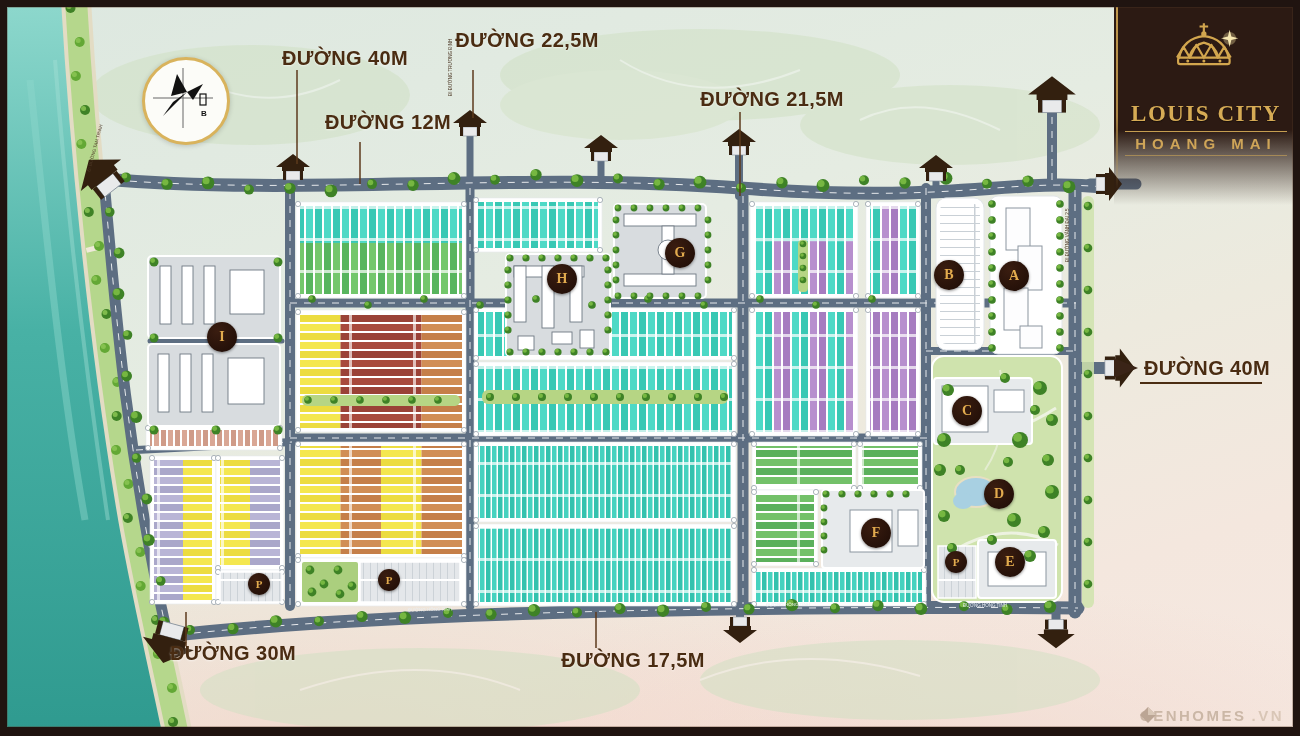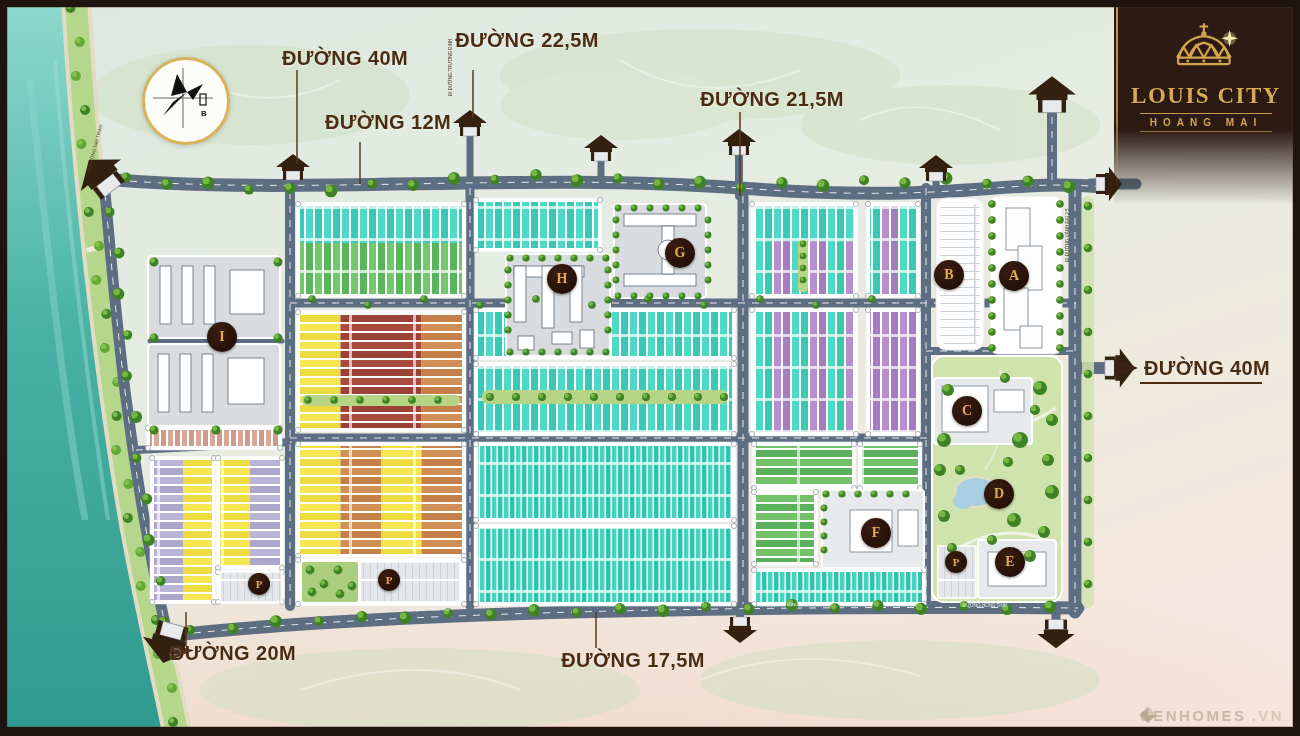--- a/index.html
+++ b/index.html
@@ -33,25 +33,25 @@
   .logo-panel{
     position:absolute;left:1114px;top:7px;width:184px;height:198px;text-align:center;
     background:linear-gradient(180deg,var(--panel_bg,#2c1a13) 0%,var(--panel_bg,#2c1a13) 62%,rgba(44,26,19,0) 100%);
   }
   .logo-panel::before,.logo-panel::after{
     content:"";position:absolute;top:0;width:2px;height:100%;
     background:linear-gradient(180deg,rgba(202,160,80,.95) 0%,rgba(202,160,80,.8) 55%,rgba(202,160,80,0) 92%);
   }
   .logo-panel::before{left:2px;} .logo-panel::after{right:2px;}
   .logo-title{
-    margin-top:2px;font-family:"Liberation Serif",serif;font-weight:bold;font-size:23px;
+    margin-top:20px;font-family:"Liberation Serif",serif;font-weight:bold;font-size:23px;
     letter-spacing:1.5px;color:var(--accent_gold,#d6ab55);text-shadow:0 1px 1px rgba(0,0,0,.5);
   }
   .logo-sub{
-    display:inline-block;margin-top:4px;padding:3px 10px;font-size:10px;font-weight:bold;
+    display:inline-block;margin-top:4px;padding:3px 10px;font-size:15px;font-weight:bold;
     letter-spacing:6px;color:#cfa558;
     border-top:1px solid rgba(205,165,85,.95);border-bottom:1px solid rgba(205,165,85,.6);
   }
   .watermark{
     position:absolute;right:16px;bottom:12px;display:flex;align-items:center;gap:5px;
     font-weight:bold;font-size:15px;letter-spacing:2.5px;color:#c9b5a4;opacity:.95;
   }
   .watermark .tld{color:#d8c5b5;}
   .frame{
     position:absolute;inset:0;border:7px solid #201410;border-bottom-width:9px;
@@ -1498,21 +1498,21 @@
         <text x="1069" y="262" fill="#4e3a28" transform="rotate(-90 1069 262)">ĐI ĐƯỜNG VÀNH ĐAI 2.5</text>
       </g>
     </g>
   </svg>
 
   <div class="rl" style="left:345px;top:58px">ĐƯỜNG 40M</div>
   <div class="rl" style="left:527px;top:40px">ĐƯỜNG 22,5M</div>
   <div class="rl" style="left:388px;top:122px">ĐƯỜNG 12M</div>
   <div class="rl" style="left:772px;top:99px">ĐƯỜNG 21,5M</div>
   <div class="rl anchor-left" style="left:1144px;top:368px">ĐƯỜNG 40M</div>
-  <div class="rl" style="left:233px;top:653px">ĐƯỜNG 20M</div>
+  <div class="rl" style="left:233px;top:653px">ĐƯỜNG 30M</div>
   <div class="rl" style="left:633px;top:660px">ĐƯỜNG 17,5M</div>
 
   <div class="zm" style="left:1014px;top:276px">A</div>
   <div class="zm" style="left:949px;top:275px">B</div>
   <div class="zm" style="left:967px;top:411px">C</div>
   <div class="zm" style="left:999px;top:494px">D</div>
   <div class="zm" style="left:1010px;top:562px">E</div>
   <div class="zm" style="left:876px;top:533px">F</div>
   <div class="zm" style="left:680px;top:253px">G</div>
   <div class="zm" style="left:562px;top:279px">H</div>

